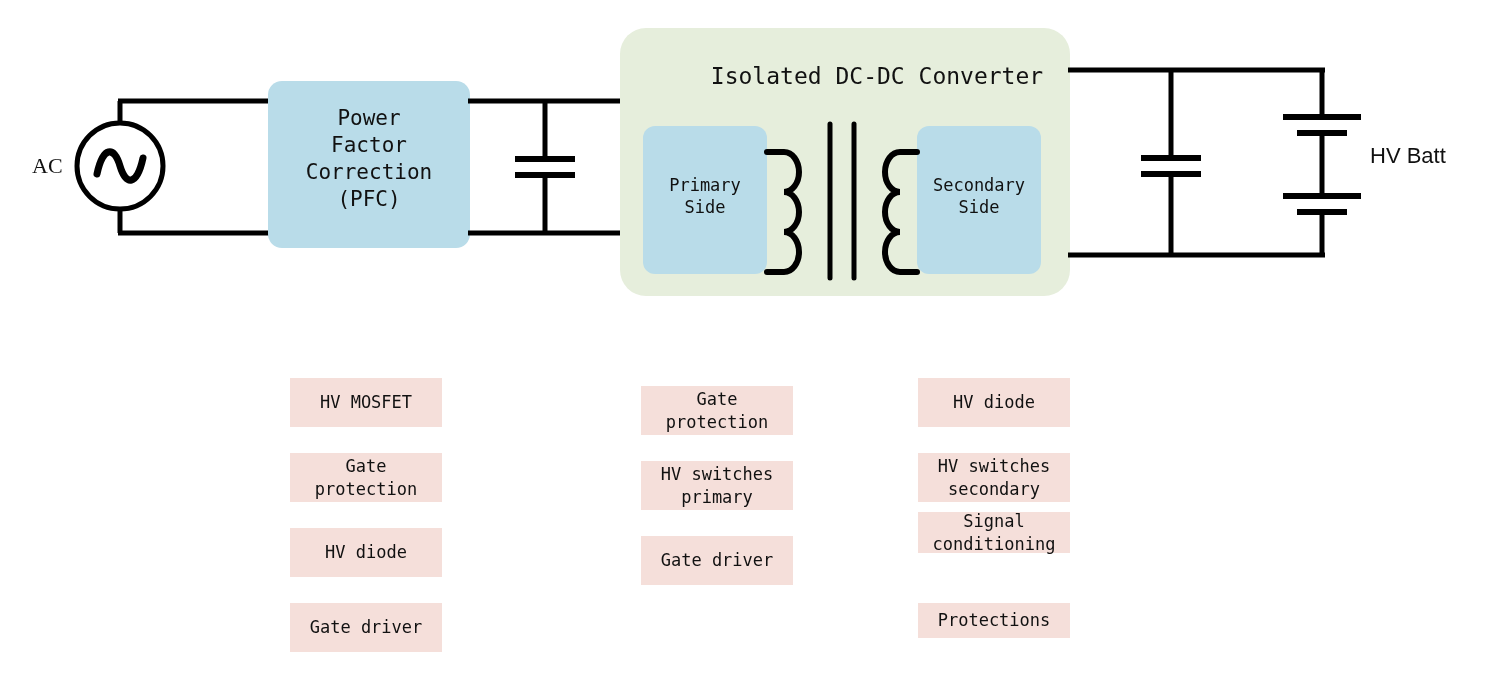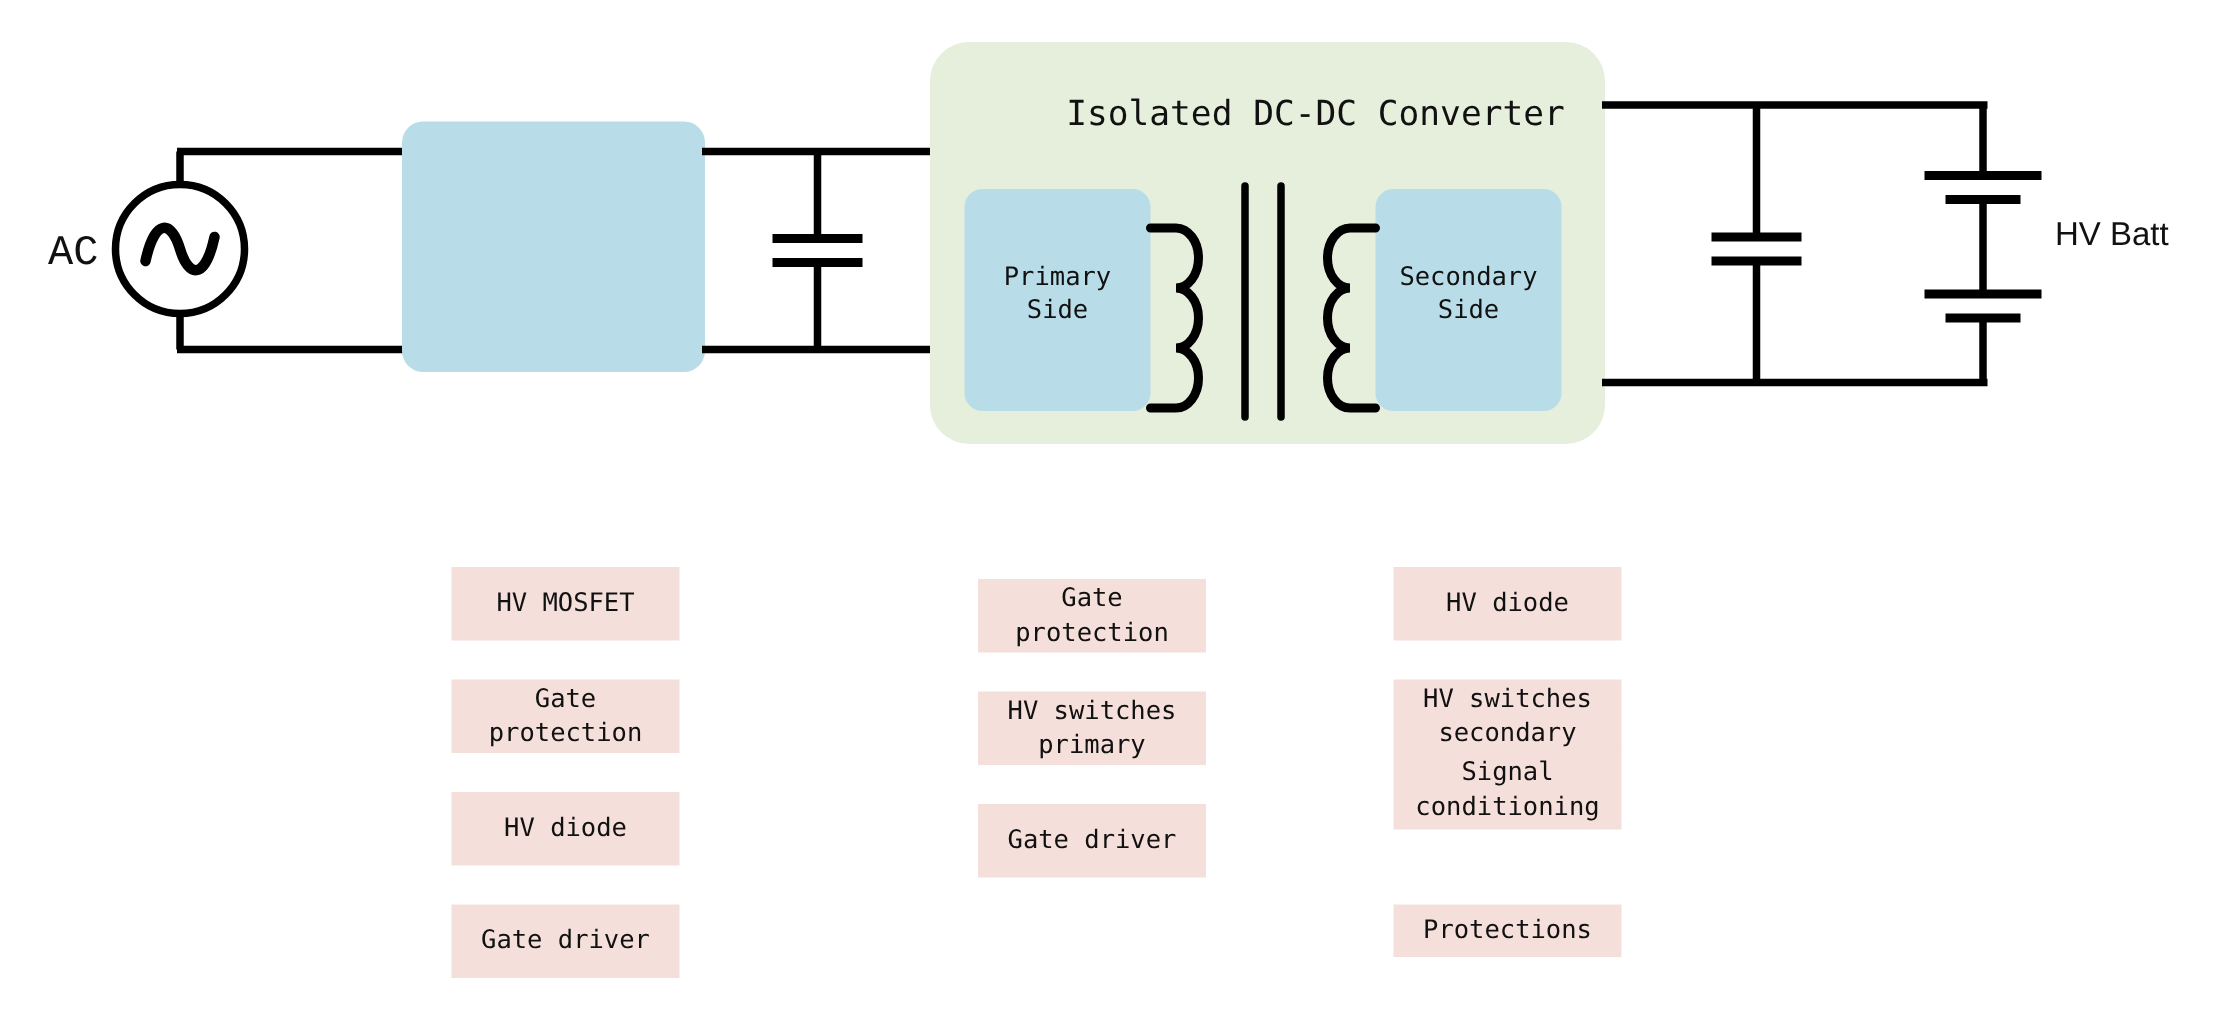--- a/index.html
+++ b/index.html
@@ -31,22 +31,22 @@
     color: #111111;
     font-family: "DejaVu Sans Mono", "Liberation Mono", monospace;
     white-space: pre;
     line-height: 1.28;
     text-align: center;
     pointer-events: none;
   }
   .ac-label {
     left: 32px;
     top: 152px;
-    font-size: 28px;
-    font-family: Liberation Mono, monospace;
+    font-size: 22px;
+    font-family: Liberation Serif, serif;
     text-align: left;
   }
   .hv-batt-label {
     left: 1370px;
     top: 142px;
     font-size: 22px;
     font-family: Liberation Sans, sans-serif;
     text-align: left;
   }
   .pfc-label {
@@ -80,21 +80,20 @@
     color: #111111;
     font-family: "DejaVu Sans Mono", "Liberation Mono", monospace;
     font-size: 17px;
     line-height: 1.3;
     display: flex;
     align-items: center;
     justify-content: center;
     text-align: center;
     white-space: pre;
     box-sizing: border-box;
-    margin-left: 11px;
   }
 </style>
 </head>
 <body>
 
 <div id="canvas">
 
   <svg id="schematic" viewBox="0 0 1488 675">
 
     <rect x="620" y="28" width="450" height="268" rx="26" ry="26" fill="#e6eedc"></rect>
@@ -164,20 +163,24 @@
     <g stroke="#000000" stroke-width="6" fill="none">
       <line x1="1283" y1="117" x2="1361" y2="117"></line>
       <line x1="1297" y1="133" x2="1347" y2="133"></line>
       <line x1="1283" y1="196" x2="1361" y2="196"></line>
       <line x1="1297" y1="212" x2="1347" y2="212"></line>
     </g>
   </svg>
 
   <div class="lbl ac-label">AC</div>
 
+  <div class="lbl pfc-label">Power
+Factor
+Correction
+(PFC)</div>
 
   <div class="lbl converter-title">Isolated DC-DC Converter</div>
 
   <div class="lbl primary-label">Primary
 Side</div>
 
   <div class="lbl secondary-label">Secondary
 Side</div>
 
   <div class="lbl hv-batt-label">HV Batt</div>
@@ -189,18 +192,18 @@
       <div class="chip" style="left: 290px; width: 152px; height: 49px; top: 528px;">HV diode</div>
       <div class="chip" style="left: 290px; width: 152px; height: 49px; top: 603px;">Gate driver</div>
       <div class="chip" style="left: 641px; width: 152px; height: 49px; top: 386px;">Gate
 protection</div>
       <div class="chip" style="left: 641px; width: 152px; height: 49px; top: 461px;">HV switches
 primary</div>
       <div class="chip" style="left: 641px; width: 152px; height: 49px; top: 536px;">Gate driver</div>
       <div class="chip" style="left: 918px; width: 152px; height: 49px; top: 378px;">HV diode</div>
       <div class="chip" style="left: 918px; width: 152px; height: 49px; top: 453px;">HV switches
 secondary</div>
-      <div class="chip" style="left: 918px; width: 152px; height: 53px; top: 500px;">Signal
+      <div class="chip" style="left: 918px; width: 152px; height: 41px; top: 512px;">Signal
 conditioning</div>
       <div class="chip" style="left: 918px; width: 152px; height: 35px; top: 603px;">Protections</div>
     </div>
 
 </div>
 
 </body></html>

